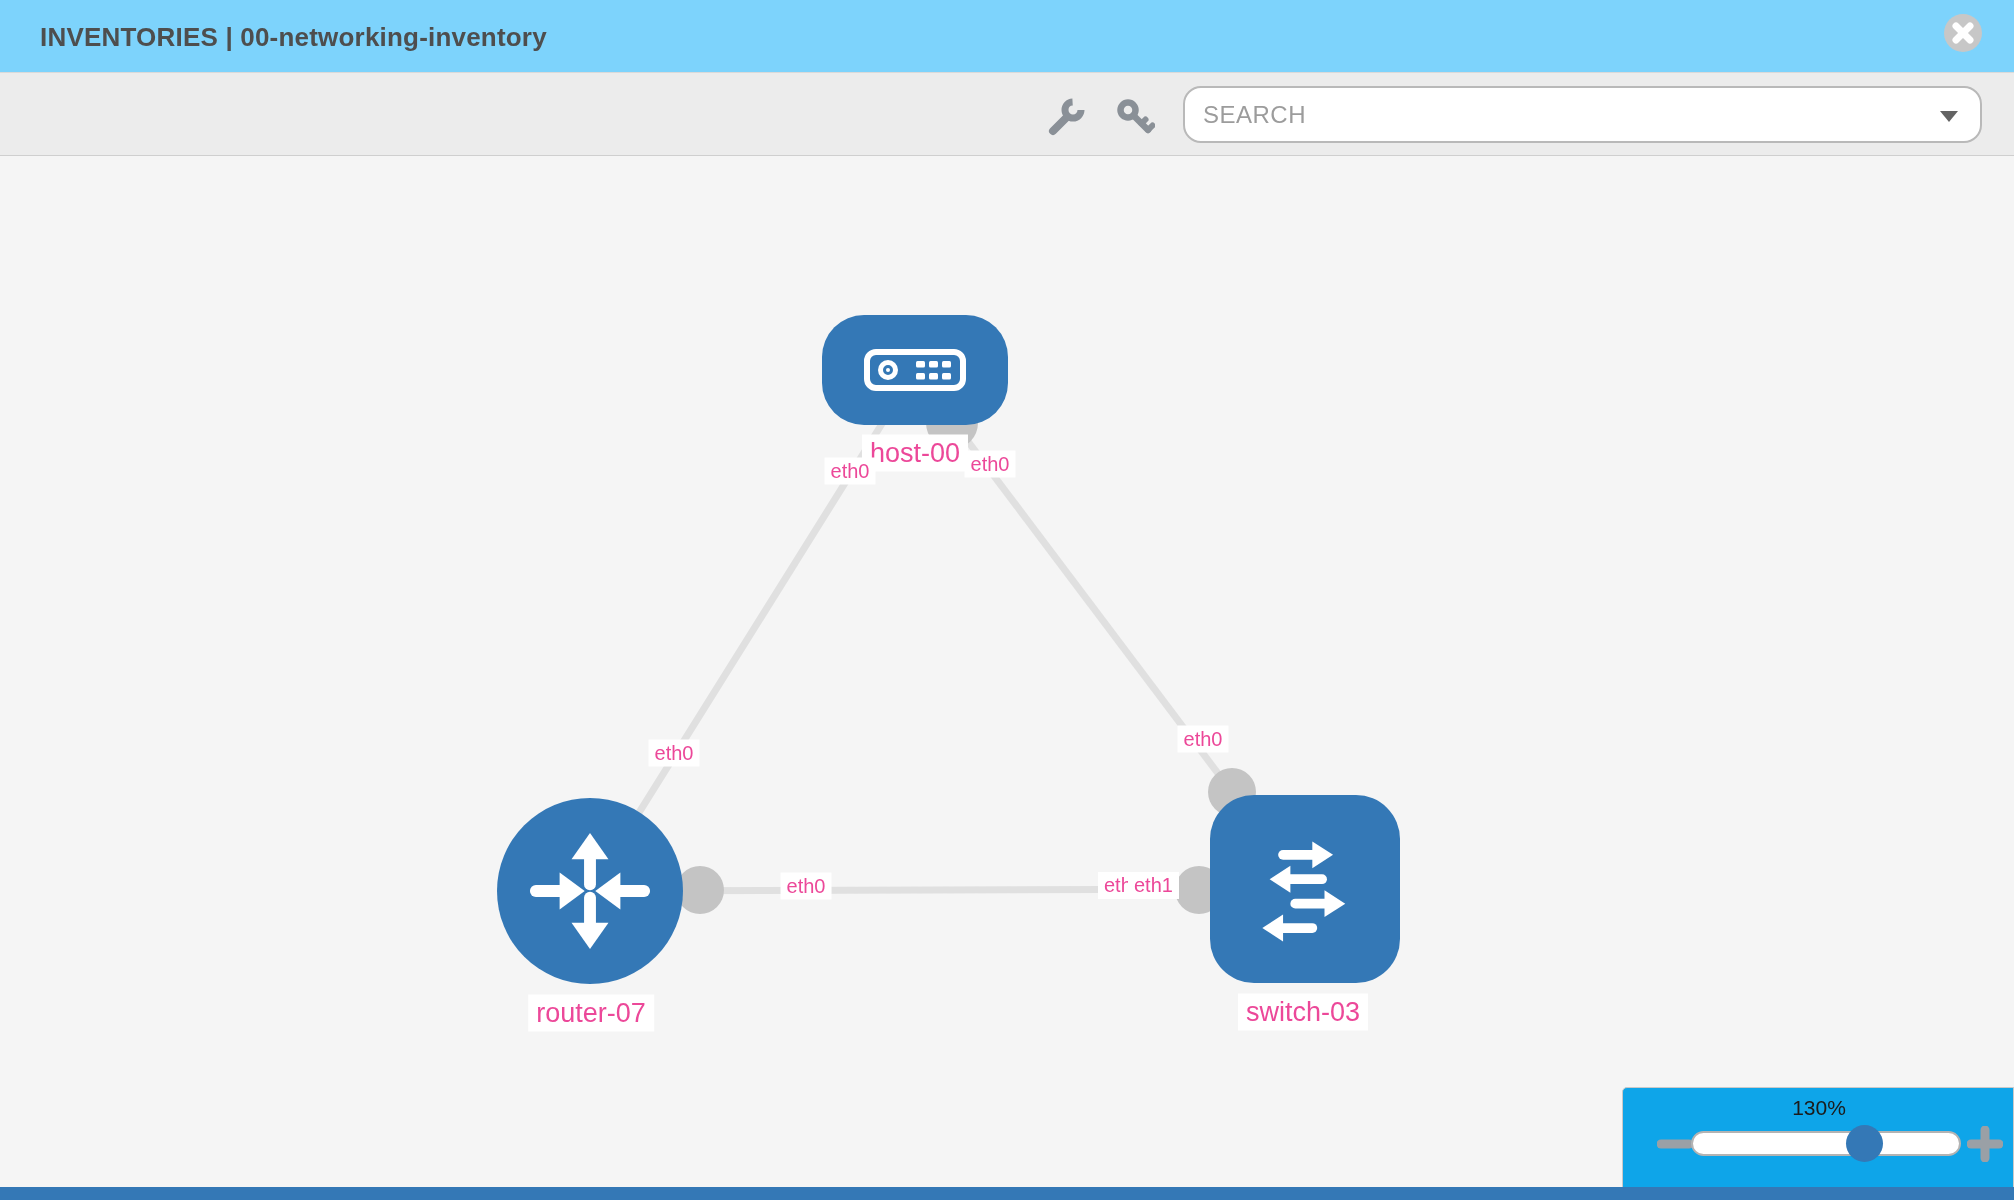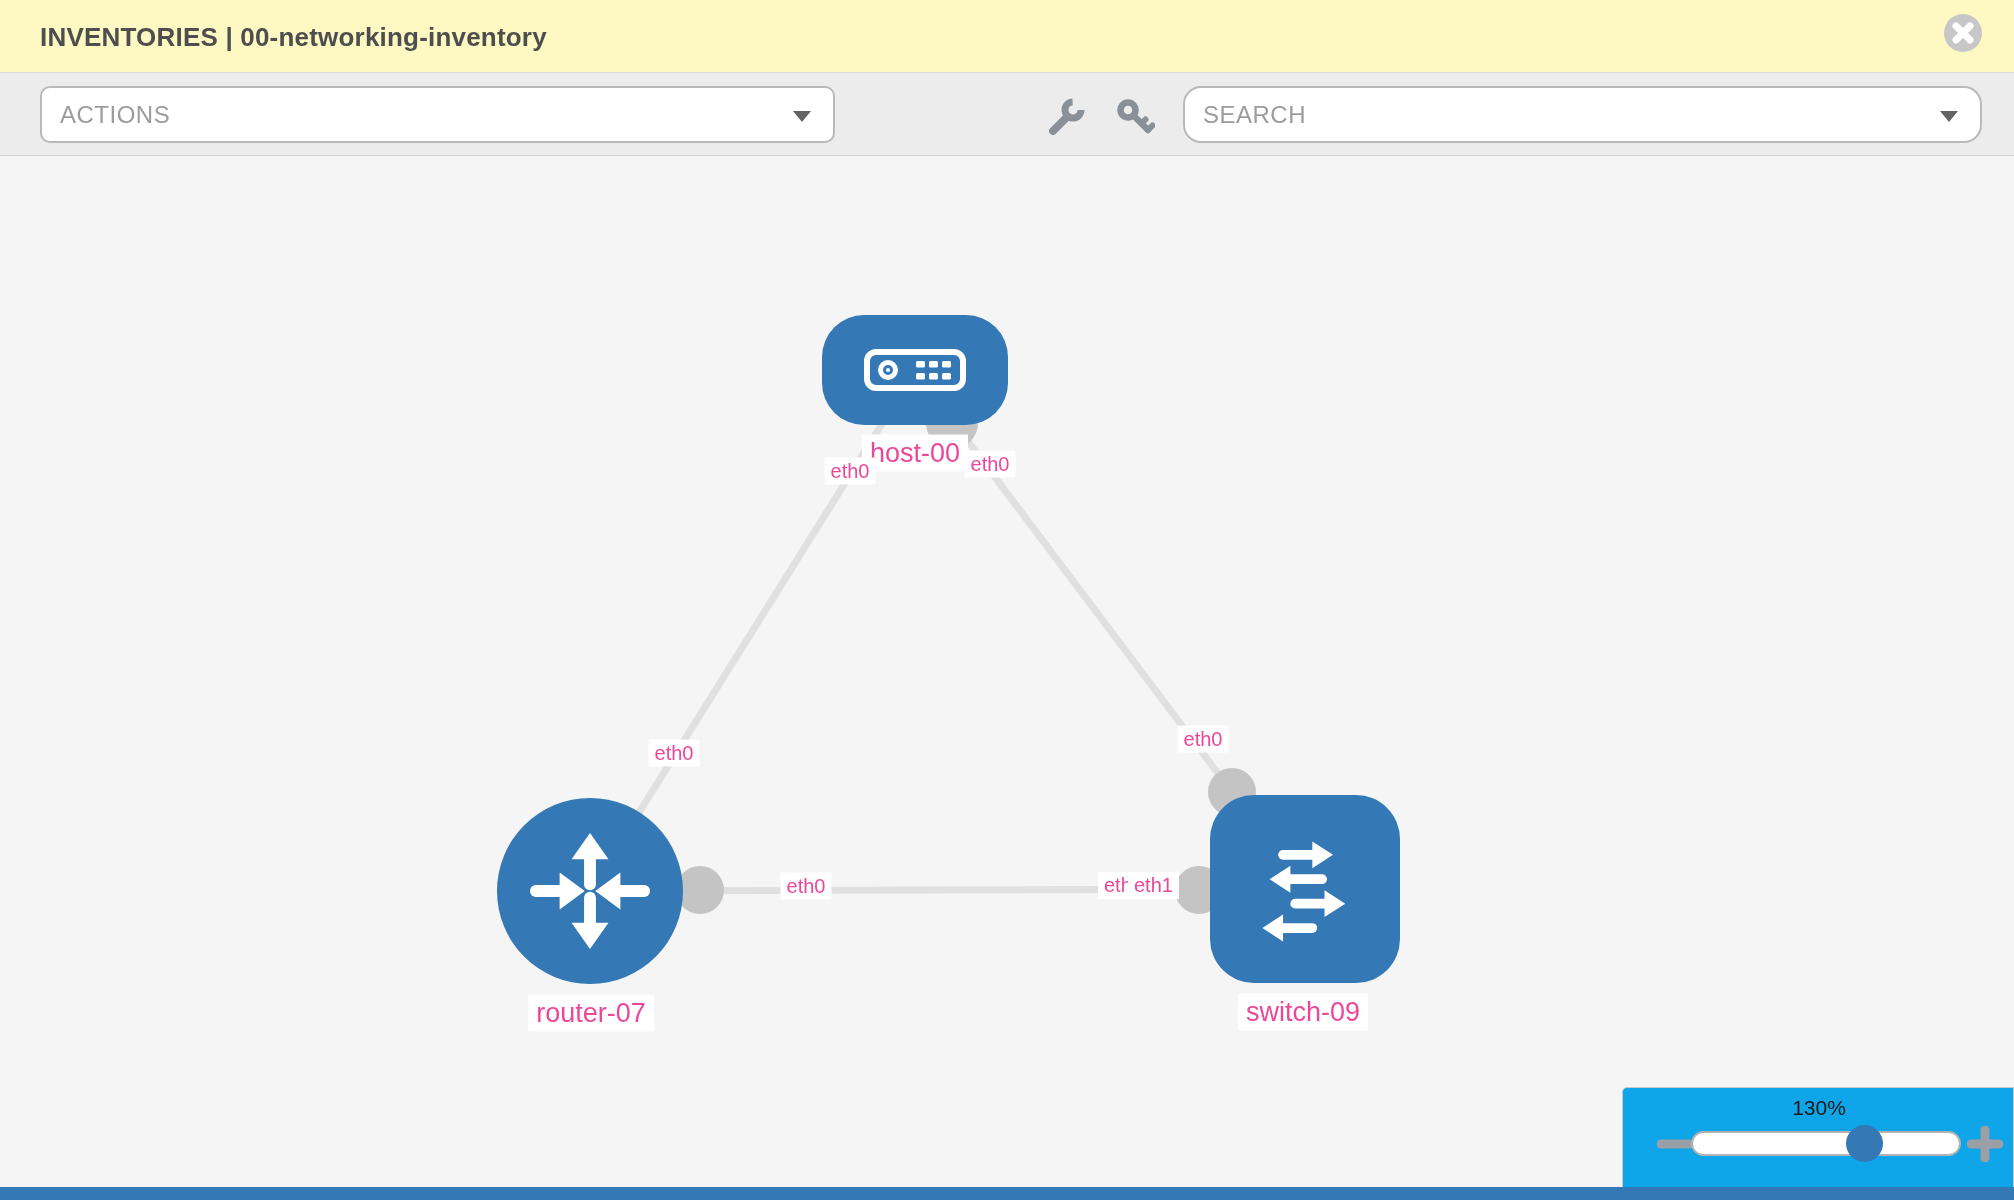--- a/index.html
+++ b/index.html
@@ -7,21 +7,21 @@
   body {
     position: relative;
     font-family: "Liberation Sans", sans-serif;
     background: #ffffff;
     overflow: hidden;
   }
 
   
   .header {
     position: absolute; left: 0; top: 0; width: 2014px; height: 72px;
-    background: #fef9c3;
+    background: #7dd3fc;
   }
   .page-title {
     position: absolute; left: 40px; top: 0; height: 72px; line-height: 74px;
     font-size: 26px; font-weight: bold; color: #4e4e4e; letter-spacing: .2px;
   }
   .close-btn {
     position: absolute; left: 1944px; top: 14px; width: 38px; height: 38px;
     border-radius: 50%; background: #c7c7c7; cursor: pointer;
   }
 
@@ -112,24 +112,20 @@
   <div class="close-btn">
     <svg width="38" height="38" viewBox="0 0 38 38">
       <line x1="12" y1="12" x2="26" y2="26" stroke="#ffffff" stroke-width="7" stroke-linecap="round"></line>
       <line x1="26" y1="12" x2="12" y2="26" stroke="#ffffff" stroke-width="7" stroke-linecap="round"></line>
     </svg>
   </div>
 </div>
 
 <div class="toolbar">
 
-  <div class="select-box" style="left:40px; width:795px;">
-    <span class="select-label">ACTIONS</span>
-    <span class="caret"></span>
-  </div>
 
   <div class="tool-icon-btn" style="left:1046px;">
     <svg width="40" height="40" viewBox="0 0 40 40">
       <line x1="7" y1="34" x2="21" y2="20" stroke="#8a9097" stroke-width="8" stroke-linecap="round"></line>
       <circle cx="27" cy="13" r="8" fill="none" stroke="#8a9097" stroke-width="7" stroke-dasharray="37 14"></circle>
     </svg>
   </div>
 
   <div class="tool-icon-btn" style="left:1115px;">
     <svg width="40" height="40" viewBox="0 0 40 40">
@@ -194,21 +190,21 @@
       <polygon points="21,42 38,31 38,53" fill="#ffffff"></polygon>
       <line x1="42" y1="62" x2="68" y2="62" stroke="#ffffff" stroke-width="8" stroke-linecap="round"></line>
       <polygon points="83,62 66,51 66,73" fill="#ffffff"></polygon>
       <line x1="56" y1="82" x2="30" y2="82" stroke="#ffffff" stroke-width="8" stroke-linecap="round"></line>
       <polygon points="15,82 32,71 32,93" fill="#ffffff"></polygon>
     </svg>
   </div>
 
   <span class="chip node-label" style="left:915px; top:297px;">host-00</span>
   <span class="chip node-label" style="left:591px; top:857px;">router-07</span>
-  <span class="chip node-label" style="left:1303px; top:856px;">switch-09</span>
+  <span class="chip node-label" style="left:1303px; top:856px;">switch-03</span>
 
   <span class="chip iface-label centered" style="left:850px; top:315px;">eth0</span>
   <span class="chip iface-label centered" style="left:990px; top:308px;">eth0</span>
   <span class="chip iface-label centered" style="left:674px; top:597px;">eth0</span>
   <span class="chip iface-label centered" style="left:1203px; top:583px;">eth0</span>
   <span class="chip iface-label centered" style="left:806px; top:730px;">eth0</span>
 
   <span class="chip iface-label" style="left:1098px; top:716px; z-index:4;">eth0</span>
   <span class="chip iface-label" style="left:1128px; top:716px; z-index:5;">eth1</span>
 </div>

